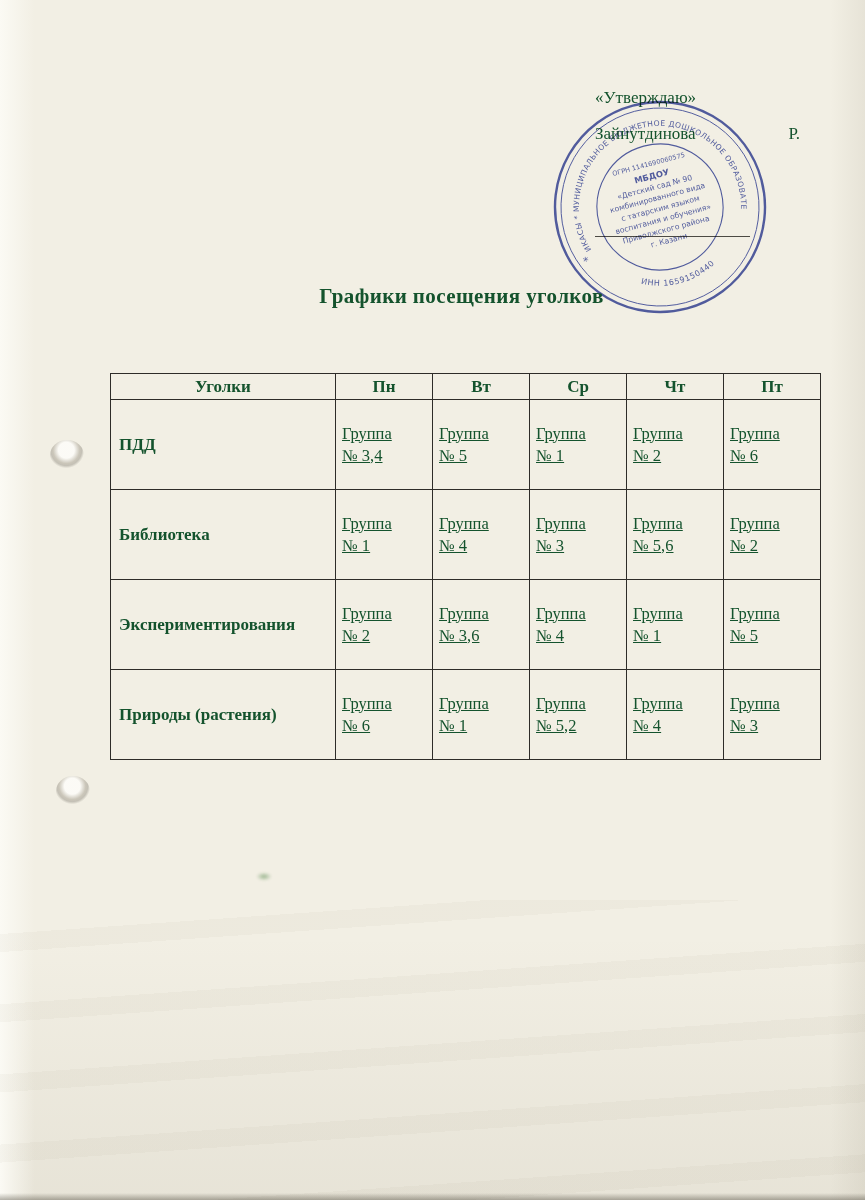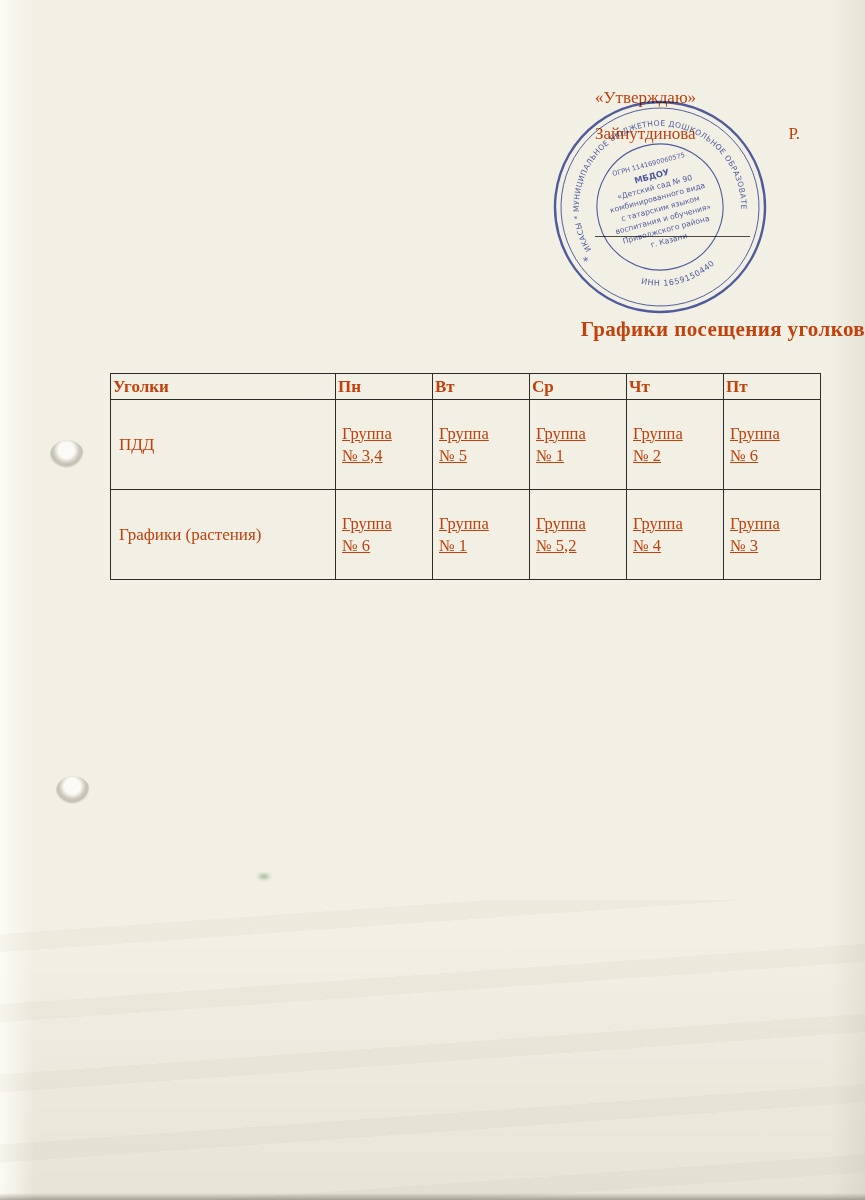--- a/index.html
+++ b/index.html
@@ -3,21 +3,21 @@
 <meta charset="utf-8">
 <style>
   html,body { margin:0; padding:0; background:#b9b4a6; }
   .page {
     position:relative;
     width:865px; height:1200px;
     margin:0 auto;
     background:#f2efe4;
     overflow:hidden;
     font-family:"Liberation Serif", serif;
-    color:#c2410c;
+    color:#14532d;
   }
   
   .page::before {
     content:""; position:absolute; inset:0; pointer-events:none;
     background:
       linear-gradient(90deg, #fbfaf4 0%, rgba(251,250,244,0) 4%),
       linear-gradient(90deg, rgba(0,0,0,0) 96%, rgba(130,122,100,.10) 100%),
       linear-gradient(180deg, rgba(0,0,0,0) 78%, rgba(135,126,102,.10) 100%);
   }
   .streaks {
@@ -62,41 +62,41 @@
   
   .stamp {
     position:absolute; left:550px; top:97px; width:220px; height:220px;
     transform:rotate(-15deg);
     opacity:.82; mix-blend-mode:multiply; pointer-events:none;
     font-family:"DejaVu Sans", sans-serif;
   }
 
   
   .doc-title {
-    position:absolute; left:0; right:0; top:284px;
-    text-align:right; text-indent:66px;
-    font-size:21px; font-weight:bold; letter-spacing:.4px;margin-top:33px;
+    position:absolute; left:0; right:8px; top:284px;
+    text-align:center; text-indent:66px;
+    font-size:21px; font-weight:bold; letter-spacing:.4px;
   }
 
   
   table.schedule {
     position:absolute; left:110px; top:373px;
     width:710px; border-collapse:collapse; table-layout:fixed;
     background:transparent;
   }
   table.schedule th, table.schedule td {
     border:1.5px solid #2e2c28;
   }
   table.schedule th {
-    height:25px; font-size:17px; font-weight:bold; text-align:left;
+    height:25px; font-size:17px; font-weight:bold; text-align:center;
     padding:0 2px;
   }
   table.schedule tbody tr { height:90px; }
   td.corner {
-    font-weight:normal; font-size:17px; padding:4px 4px 4px 8px;
+    font-weight:bold; font-size:17px; padding:4px 4px 4px 8px;
     vertical-align:middle;
   }
   td.cell {
     font-size:16.5px; line-height:22px; padding:4px 2px 4px 6px;
     vertical-align:middle; white-space:pre-line;text-decoration:underline;
   }
 </style>
 </head>
 <body>
 
@@ -169,21 +169,47 @@
         <td class="cell">Группа
 № 5</td>
         <td class="cell">Группа
 № 1</td>
         <td class="cell">Группа
 № 2</td>
         <td class="cell">Группа
 № 6</td>
       </tr>
       <tr>
-        <td class="corner">Графики (растения)</td>
+        <td class="corner">Библиотека</td>
+        <td class="cell">Группа
+№ 1</td>
+        <td class="cell">Группа
+№ 4</td>
+        <td class="cell">Группа
+№ 3</td>
+        <td class="cell">Группа
+№ 5,6</td>
+        <td class="cell">Группа
+№ 2</td>
+      </tr>
+      <tr>
+        <td class="corner">Экспериментирования</td>
+        <td class="cell">Группа
+№ 2</td>
+        <td class="cell">Группа
+№ 3,6</td>
+        <td class="cell">Группа
+№ 4</td>
+        <td class="cell">Группа
+№ 1</td>
+        <td class="cell">Группа
+№ 5</td>
+      </tr>
+      <tr>
+        <td class="corner">Природы (растения)</td>
         <td class="cell">Группа
 № 6</td>
         <td class="cell">Группа
 № 1</td>
         <td class="cell">Группа
 № 5,2</td>
         <td class="cell">Группа
 № 4</td>
         <td class="cell">Группа
 № 3</td>

